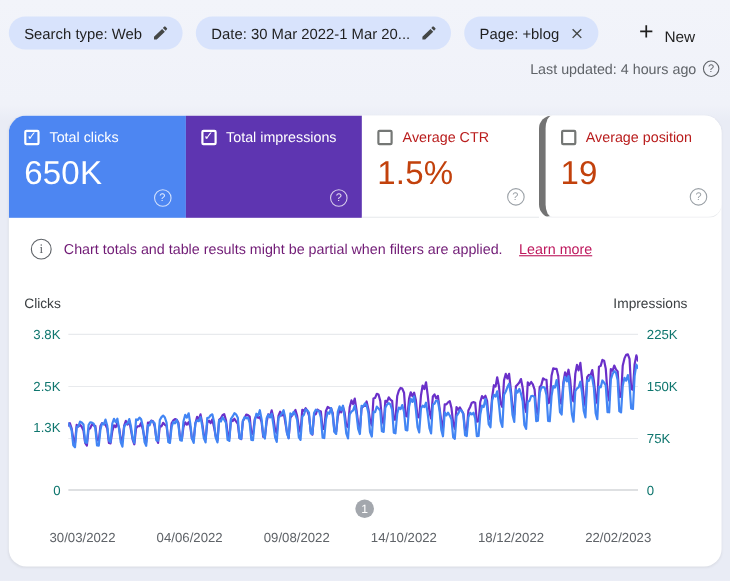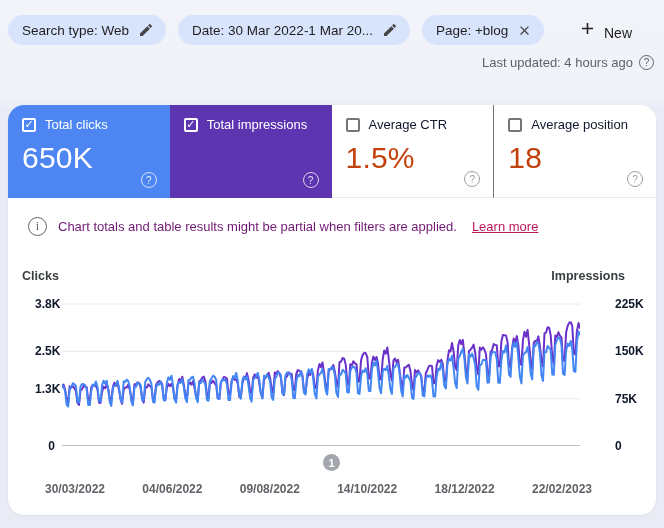--- a/index.html
+++ b/index.html
@@ -26,51 +26,51 @@
 
   
   .card { position:absolute; left:8px; top:105px; width:648px; height:410px;
           background:#ffffff; border-radius:16px; overflow:hidden;
           box-shadow:0 1px 2px rgba(60,64,67,.08); }
 
   
   .tiles { display:flex; height:93px; }
   .tile { flex:1 1 0; position:relative; padding:12px 14px; background:#fff; cursor:pointer; }
   .tile.white { border-bottom:1px solid #e8eaed; }
-  .tile.sep { border-left:1px solid #737373; }
+  .tile.sep { border-left:6px solid #737373;border-radius:12px; }
   .tile-head { display:flex; align-items:center; gap:9px; }
   .cbox { width:14px; height:14px; border:2px solid #747775; border-radius:2px;
           display:inline-flex; align-items:center; justify-content:center;
           font-size:11px; line-height:1; color:transparent; flex:0 0 auto; }
   .tile.colored .cbox { border-color:#ffffff; color:#ffffff; }
   .cbox.checked { color:inherit; }
   .tile.colored .cbox.checked { color:#ffffff; }
-  .tile-label { font-size:13px; color:#0f172a; white-space:nowrap; }
+  .tile-label { font-size:13px; color:#b91c1c; white-space:nowrap; }
   .tile.colored .tile-label { color:#ffffff; }
   .tile-value { margin-top:9px; font-size:30px; letter-spacing:.2px; color:#c2410c; }
   .tile.colored .tile-value { color:#ffffff; }
   .tile-help { position:absolute; right:13px; bottom:10px; width:16px; height:16px;
                border:1.4px solid #9aa0a6; border-radius:50%; color:#9aa0a6;
                display:flex; align-items:center; justify-content:center; font-size:10px; }
   .tile.colored .tile-help { border-color:rgba(255,255,255,.75); color:rgba(255,255,255,.85); }
 
   
   .notice { display:flex; align-items:center; gap:11px; height:57px; padding:0 20px; }
   .info-circle { width:19px; height:19px; border:1.5px solid #5f6368; border-radius:50%;
                  display:flex; align-items:center; justify-content:center;
                  font-size:12px; color:#5f6368; flex:0 0 auto; font-family:"Liberation Serif",serif; }
   .notice-text { font-size:13px; color:#701a75; }
   .notice-link { font-size:13px; color:#be185d; text-decoration:underline; margin-left:4px; cursor:pointer; }
 
   
-  .chart-area { position:absolute; left:0; top:150px; width:648px; height:260px;font-weight:bold; }
+  .chart-area { position:absolute; left:0; top:150px; width:648px; height:260px; }
   .axis-name { position:absolute; font-size:12.5px; color:#3c4043; top:14px; }
   .axis-name.left { left:14px; }
   .axis-name.right { right:31px; }
-  .ytick { position:absolute; font-size:12px; color:#0f172a; height:14px; line-height:14px;padding-left:27px; }
+  .ytick { position:absolute; font-size:12px; color:#0f766e; height:14px; line-height:14px; }
   .ytick.l { left:0; width:47px; text-align:right; }
   .ytick.r { left:580px; text-align:right; }
   .chart-svg { position:absolute; left:54px; top:15px; }
   .pager { position:absolute; left:315px; top:199px; width:17px; height:17px; border-radius:50%;
            background:#a3a7ad; color:#ffffff; font-size:11px; display:flex; align-items:center;
            justify-content:center; cursor:pointer; }
   .xlabel { position:absolute; top:227px; font-size:12px; color:#5f6368; transform:translateX(-50%);
             white-space:nowrap; }
 </style>
 </head>
@@ -140,21 +140,21 @@
           <span class="tile-label">Average CTR</span>
         </div>
         <div class="tile-value">1.5%</div>
         <span class="tile-help">?</span>
       </div>
       <div class="tile white sep" id="tile-3">
         <div class="tile-head">
           <span class="cbox"></span>
           <span class="tile-label">Average position</span>
         </div>
-        <div class="tile-value">18</div>
+        <div class="tile-value">19</div>
         <span class="tile-help">?</span>
       </div>
     </div>
 
     <div class="notice">
       <span class="info-circle">i</span>
       <span class="notice-text">Chart totals and table results might be partial when filters are applied.</span>
       <span class="notice-link">Learn more</span>
     </div>
 

